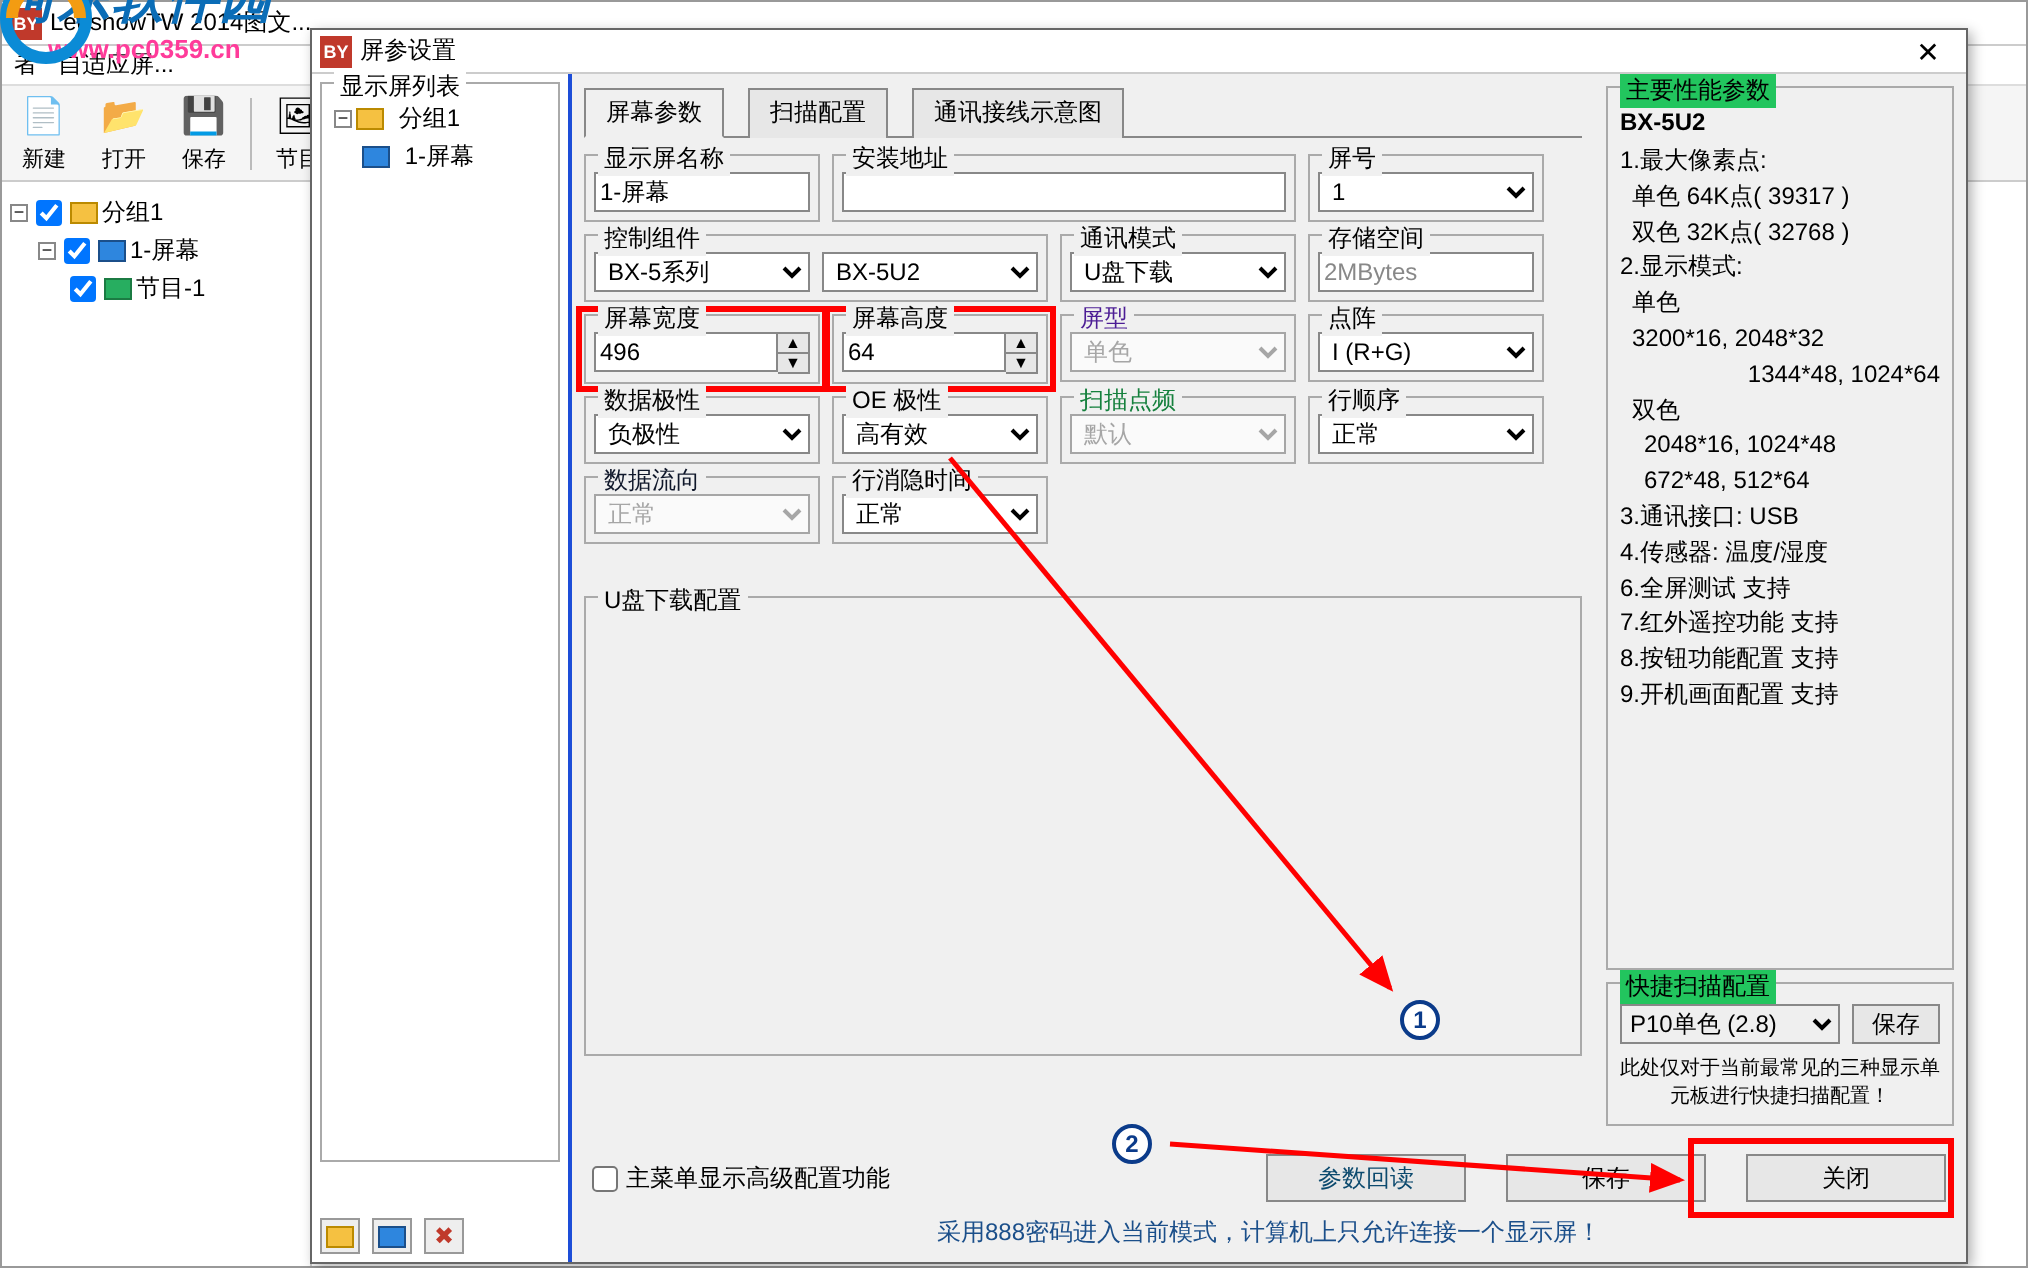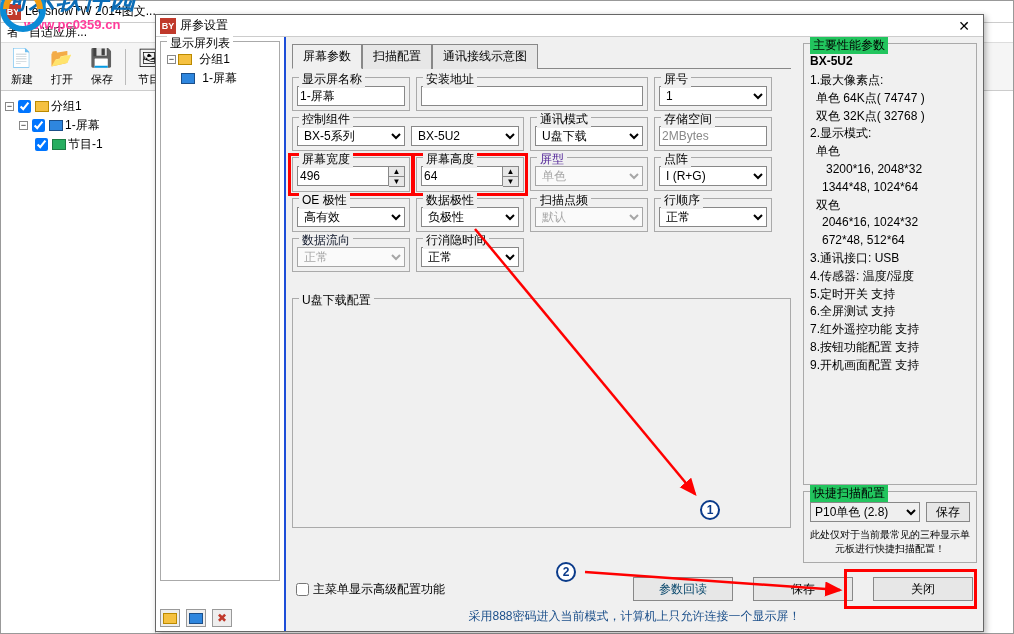--- a/index.html
+++ b/index.html
@@ -32,21 +32,21 @@
 .dlg-close{margin-left:auto;width:30px;height:18px;display:flex;align-items:center;justify-content:center;cursor:pointer;font-size:14px}
 .dlg-body{display:flex;height:calc(100% - 22px)}
 .dlg-left{width:130px;border-right:2px solid #1d4ed8;background:#fff;position:relative}
 .grp-box{border:1px solid #aaa;margin:4px;padding:6px 4px 4px;position:relative}
 .grp-box>legend,.grp-title{position:absolute;top:-7px;left:6px;background:#fff;padding:0 3px;font-size:12px}
 .dlg-left .grp-box{background:#fff}
 .dlg-left-tree{padding:2px}
 .dlg-left-bottom{position:absolute;bottom:4px;left:4px;display:flex;gap:6px}
 .mini-btn{width:20px;height:18px;border:1px solid #999;background:#eee;display:inline-flex;align-items:center;justify-content:center;cursor:pointer}
 .dlg-main{flex:1;padding:6px;position:relative}
-.tabs{display:flex;gap:0;border-bottom:1px solid #888;margin-bottom:8px}
+.tabs{display:flex;gap:12px;border-bottom:1px solid #888;margin-bottom:8px}
 .tab{padding:3px 10px;border:1px solid #888;border-bottom:none;background:#e7e7e7;cursor:pointer;position:relative;top:1px}
 .tab.active{background:#f0f0f0;border-bottom:1px solid #f0f0f0}
 .form-grid{display:grid;grid-template-columns:118px 108px 118px 118px;gap:6px 6px;align-items:start}
 .field{border:1px solid #aaa;padding:8px 4px 4px;position:relative;background:#f0f0f0}
 .field>label{position:absolute;top:-7px;left:6px;background:#f0f0f0;padding:0 3px;font-size:12px}
 .field input,.field select{width:100%;height:20px;border:1px solid #888;background:#fff;padding:0 2px;font-size:12px}
 .field input[disabled],.field select[disabled]{color:#888;background:#fff}
 .spin{display:flex}
 .spin input{flex:1}
 .spin-btns{width:16px;display:flex;flex-direction:column;border:1px solid #888;border-left:none}
@@ -200,52 +200,51 @@
               <input value="64" style="">
               <div class="spin-btns">
                 <span>▲</span>
                 <span>▼</span>
               </div>
             </div>
           </div>
         <div class="field"><label style="color:#4c1d95">屏型</label><select disabled=""><option>单色</option></select></div>
         <div class="field"><label>点阵</label><select><option>I (R+G)</option></select></div>
 
+        <div class="field"><label>数据极性</label><select><option>负极性</option></select></div>
         <div class="field"><label>OE 极性</label><select><option>高有效</option></select></div>
-        <div class="field"><label>数据极性</label><select><option>负极性</option></select></div>
-        <div class="field"><label style="color:#000000">扫描点频</label><select disabled=""><option>默认</option></select></div>
+        <div class="field"><label style="color:#15803d">扫描点频</label><select disabled=""><option>默认</option></select></div>
         <div class="field"><label>行顺序</label><select><option>正常</option></select></div>
 
         <div class="field"><label style="color:#0f172a">数据流向</label><select disabled=""><option>正常</option></select></div>
         <div class="field"><label>行消隐时间</label><select><option>正常</option></select></div>
       </div>
 
       <div class="usb-grp">
           <span class="grp-title" style="background:#f0f0f0">U盘下载配置</span>
         </div>
     </div>
 
     <div class="dlg-right">
       <div class="rgrp" style="height:442px">
         <span class="grp-title">主要性能参数</span>
         <div class="hd">BX-5U2</div>
         <div id="perf-list">
             <div class="row">1.最大像素点:</div>
-            <div class="row sub" style="margin-left: 6px;">单色 64K点( 74747 )</div>
+            <div class="row sub" style="margin-left: 6px;">单色 64K点( 39317 )</div>
             <div class="row sub" style="margin-left: 6px;">双色 32K点( 32768 )</div>
             <div class="row">2.显示模式:</div>
             <div class="row sub" style="margin-left: 6px;">单色</div>
-            <div class="row sub" style="margin-left: 16px;">3200*16, 2048*32</div>
-            <div class="row sub" style="margin-left: 12px;">1344*48, 1024*64</div>
+            <div class="row sub" style="margin-left: 6px;">3200*16, 2048*32</div>
+            <div class="row sub" style="margin-left: 12px; text-align: right;">1344*48, 1024*64</div>
             <div class="row sub" style="margin-left: 6px;">双色</div>
-            <div class="row sub" style="margin-left: 12px;">2046*16, 1024*32</div>
+            <div class="row sub" style="margin-left: 12px;">2048*16, 1024*48</div>
             <div class="row sub" style="margin-left: 12px;">672*48, 512*64</div>
             <div class="row">3.通讯接口: USB</div>
             <div class="row">4.传感器: 温度/湿度</div>
-            <div class="row">5.定时开关 支持</div>
             <div class="row">6.全屏测试 支持</div>
             <div class="row">7.红外遥控功能 支持</div>
             <div class="row">8.按钮功能配置 支持</div>
             <div class="row">9.开机画面配置 支持</div>
           </div>
       </div>
       <div class="rgrp quick">
         <span class="grp-title">快捷扫描配置</span>
         <div style="display:flex;align-items:center">
           <select><option>P10单色 (2.8)</option></select>

